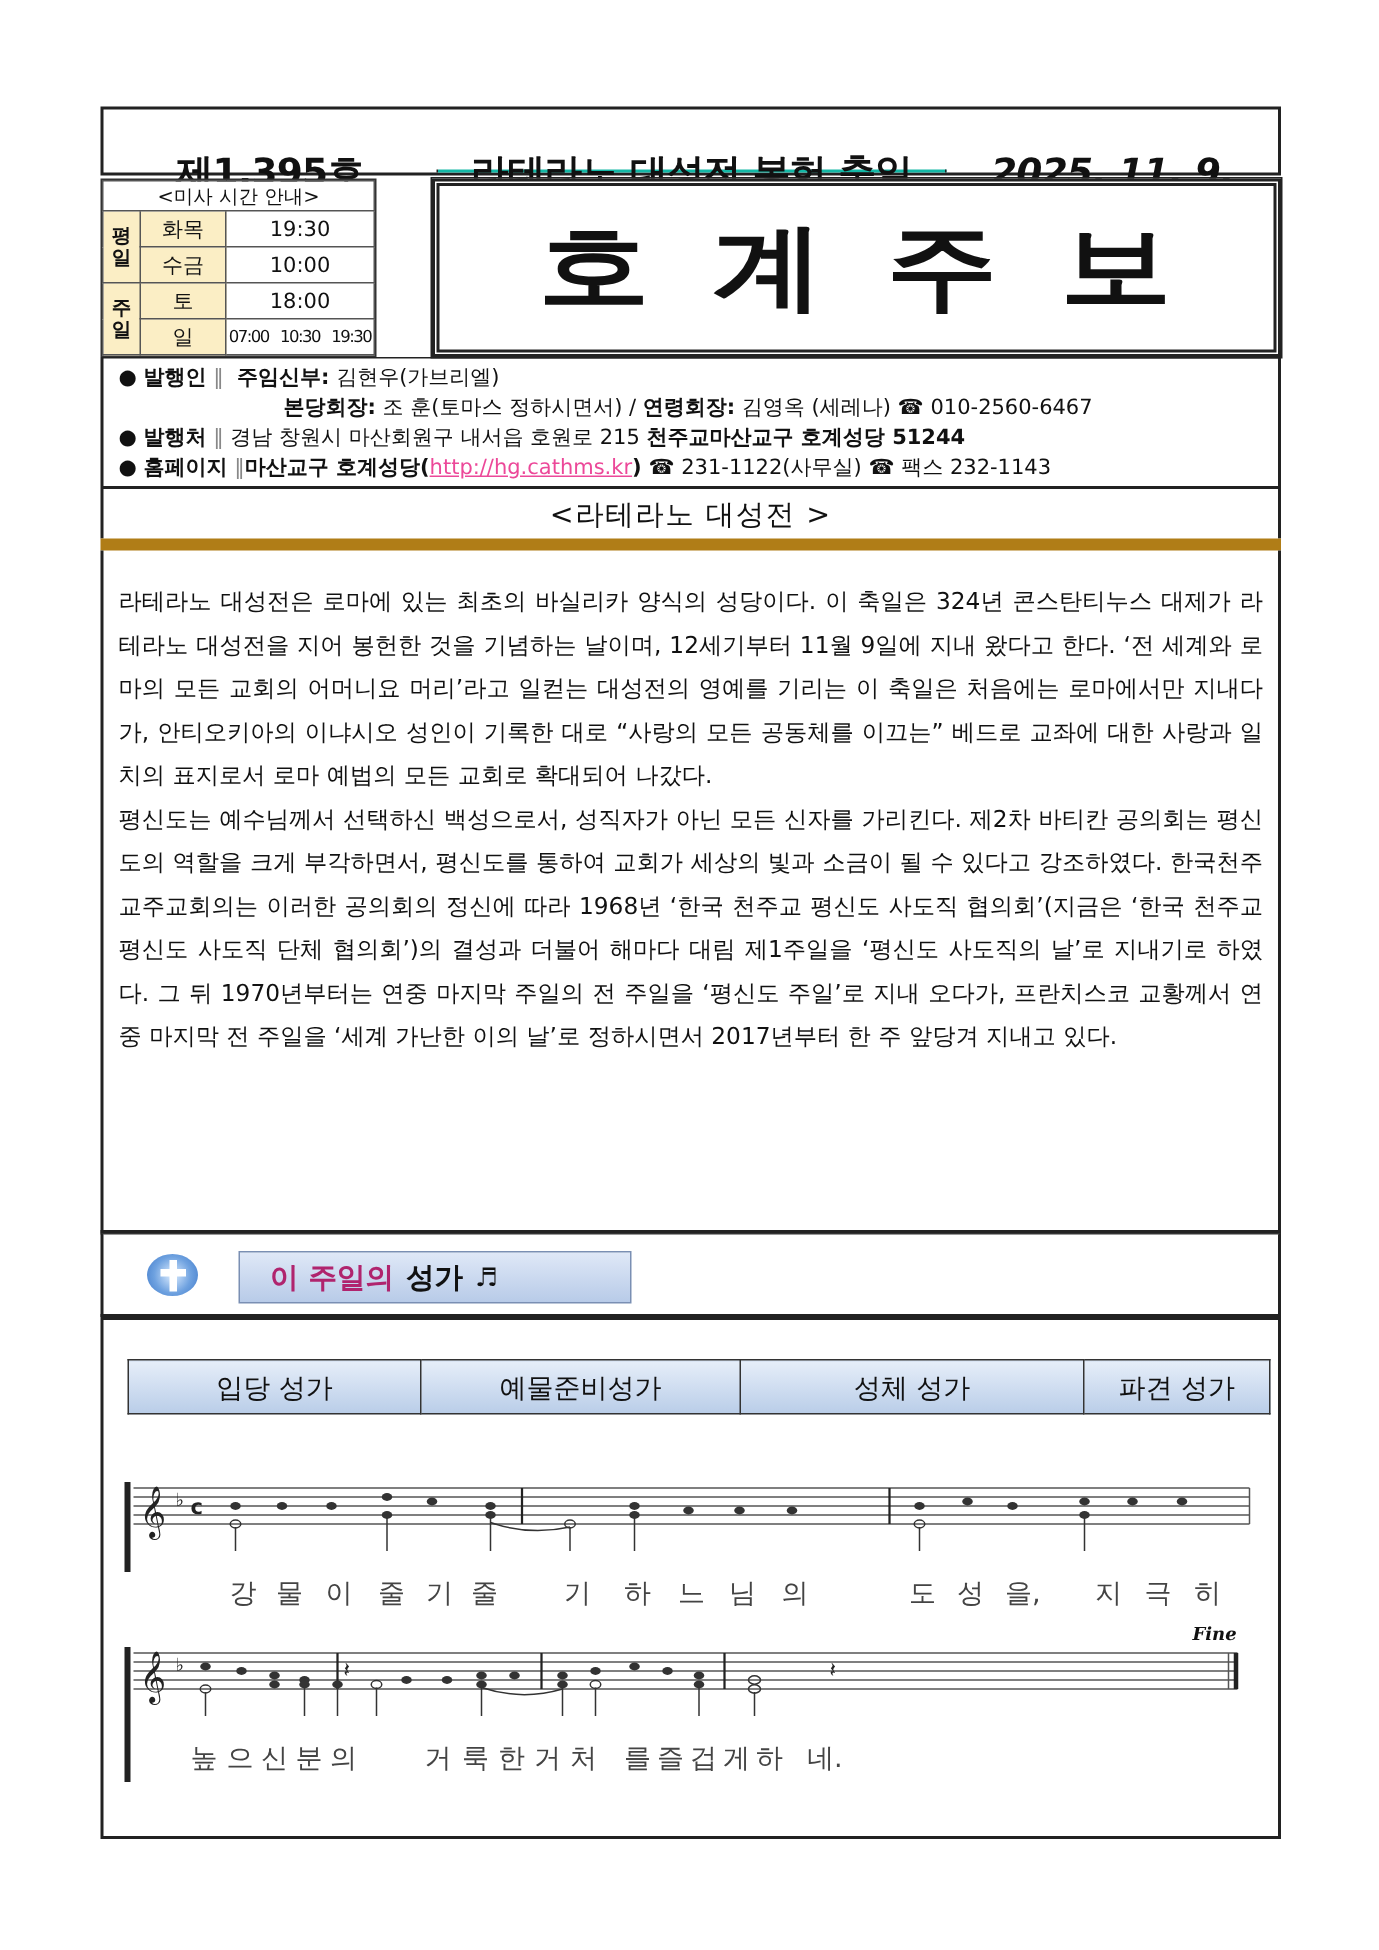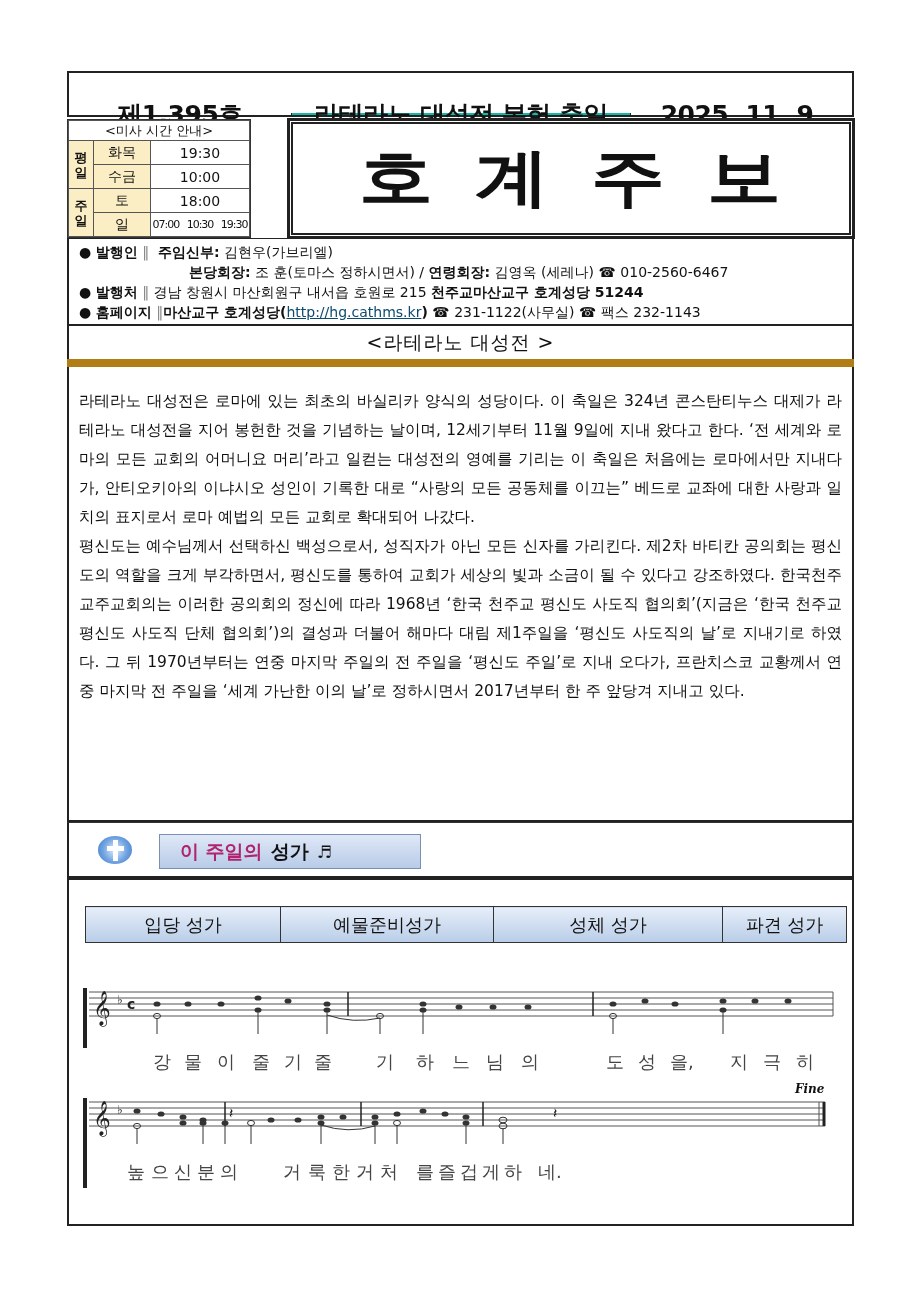--- a/index.html
+++ b/index.html
@@ -4,40 +4,40 @@
 <style>
   html, body { margin:0; padding:0; background:#ffffff; }
   body { width:919px; height:1300px; position:relative; font-family:"DejaVu Sans", "Liberation Sans", sans-serif; color:#111; overflow:hidden; }
   .abs { position:absolute; box-sizing:border-box; }
 
   
   .hdr { left:67px; top:71px; width:787px; height:46px; border:2px solid #222; display:flex; }
   .hdr > div { display:flex; align-items:center; justify-content:center; font-weight:bold; font-size:25px; letter-spacing:-0.5px;margin-top:40px; }
   .hdr .issue { width:222px; border-right:1px solid #222; }
   .hdr .feast { width:338px; background:#14b8a6; border-right:1px solid #222; }
-  .hdr .date { flex:1; }
+  .hdr .date { flex:1;font-style:italic; }
 
   
   .mass { left:67px; top:119px; width:184px; height:119px; border:1px solid #333; }
   .mass table { width:100%; height:100%; border-collapse:collapse; font-size:14px; }
   .mass td { border:1px solid #555; text-align:center; padding:0; }
   .mass .cap { font-size:13px; height:19px; background:#fff; }
   .mass .grp { width:24px; background:#fbeec5; font-weight:bold; font-size:13px; line-height:15px; }
   .mass .day { width:56px; background:#fbeec5; }
   .mass .small { font-size:11px; letter-spacing:-1px; }
 
   
   .titlebox { left:288px; top:119px; width:566px; height:119px; border:5px double #222; outline:1px solid #222; background:#fff; display:flex; align-items:center; justify-content:center; }
   .titlebox span { font-family:"DejaVu Serif", serif; font-weight:bold; font-size:74px; letter-spacing:42px; color:#111; transform:scaleY(0.85); margin-left:40px; }
 
   
   .info { left:67px; top:238px; width:787px; height:88px; border:2px solid #222; border-top:1px solid #222; padding:3px 0 0 10px; font-size:14px; line-height:20px; }
   .info .line { white-space:nowrap; }
   .info b { font-weight:bold; }
-  .info .link { color:#0c4a6e; text-decoration:underline; }
+  .info .link { color:#ec4899; text-decoration:underline; }
   .info .indent { padding-left:110px; }
 
   
   .atitle { left:67px; top:326px; width:787px; height:33px; border-left:2px solid #222; border-right:2px solid #222; display:flex; align-items:center; justify-content:center; font-size:19px; letter-spacing:1px; }
   .goldbar { left:67px; top:359px; width:787px; height:8px; background:#b07d17; }
 
   
   .article { left:67px; top:367px; width:787px; height:455px; border:2px solid #222; border-top:none; padding:20px 10px 0 10px; font-size:15.5px; line-height:29px; text-align:justify; }
   .article p { margin:0; }
 

